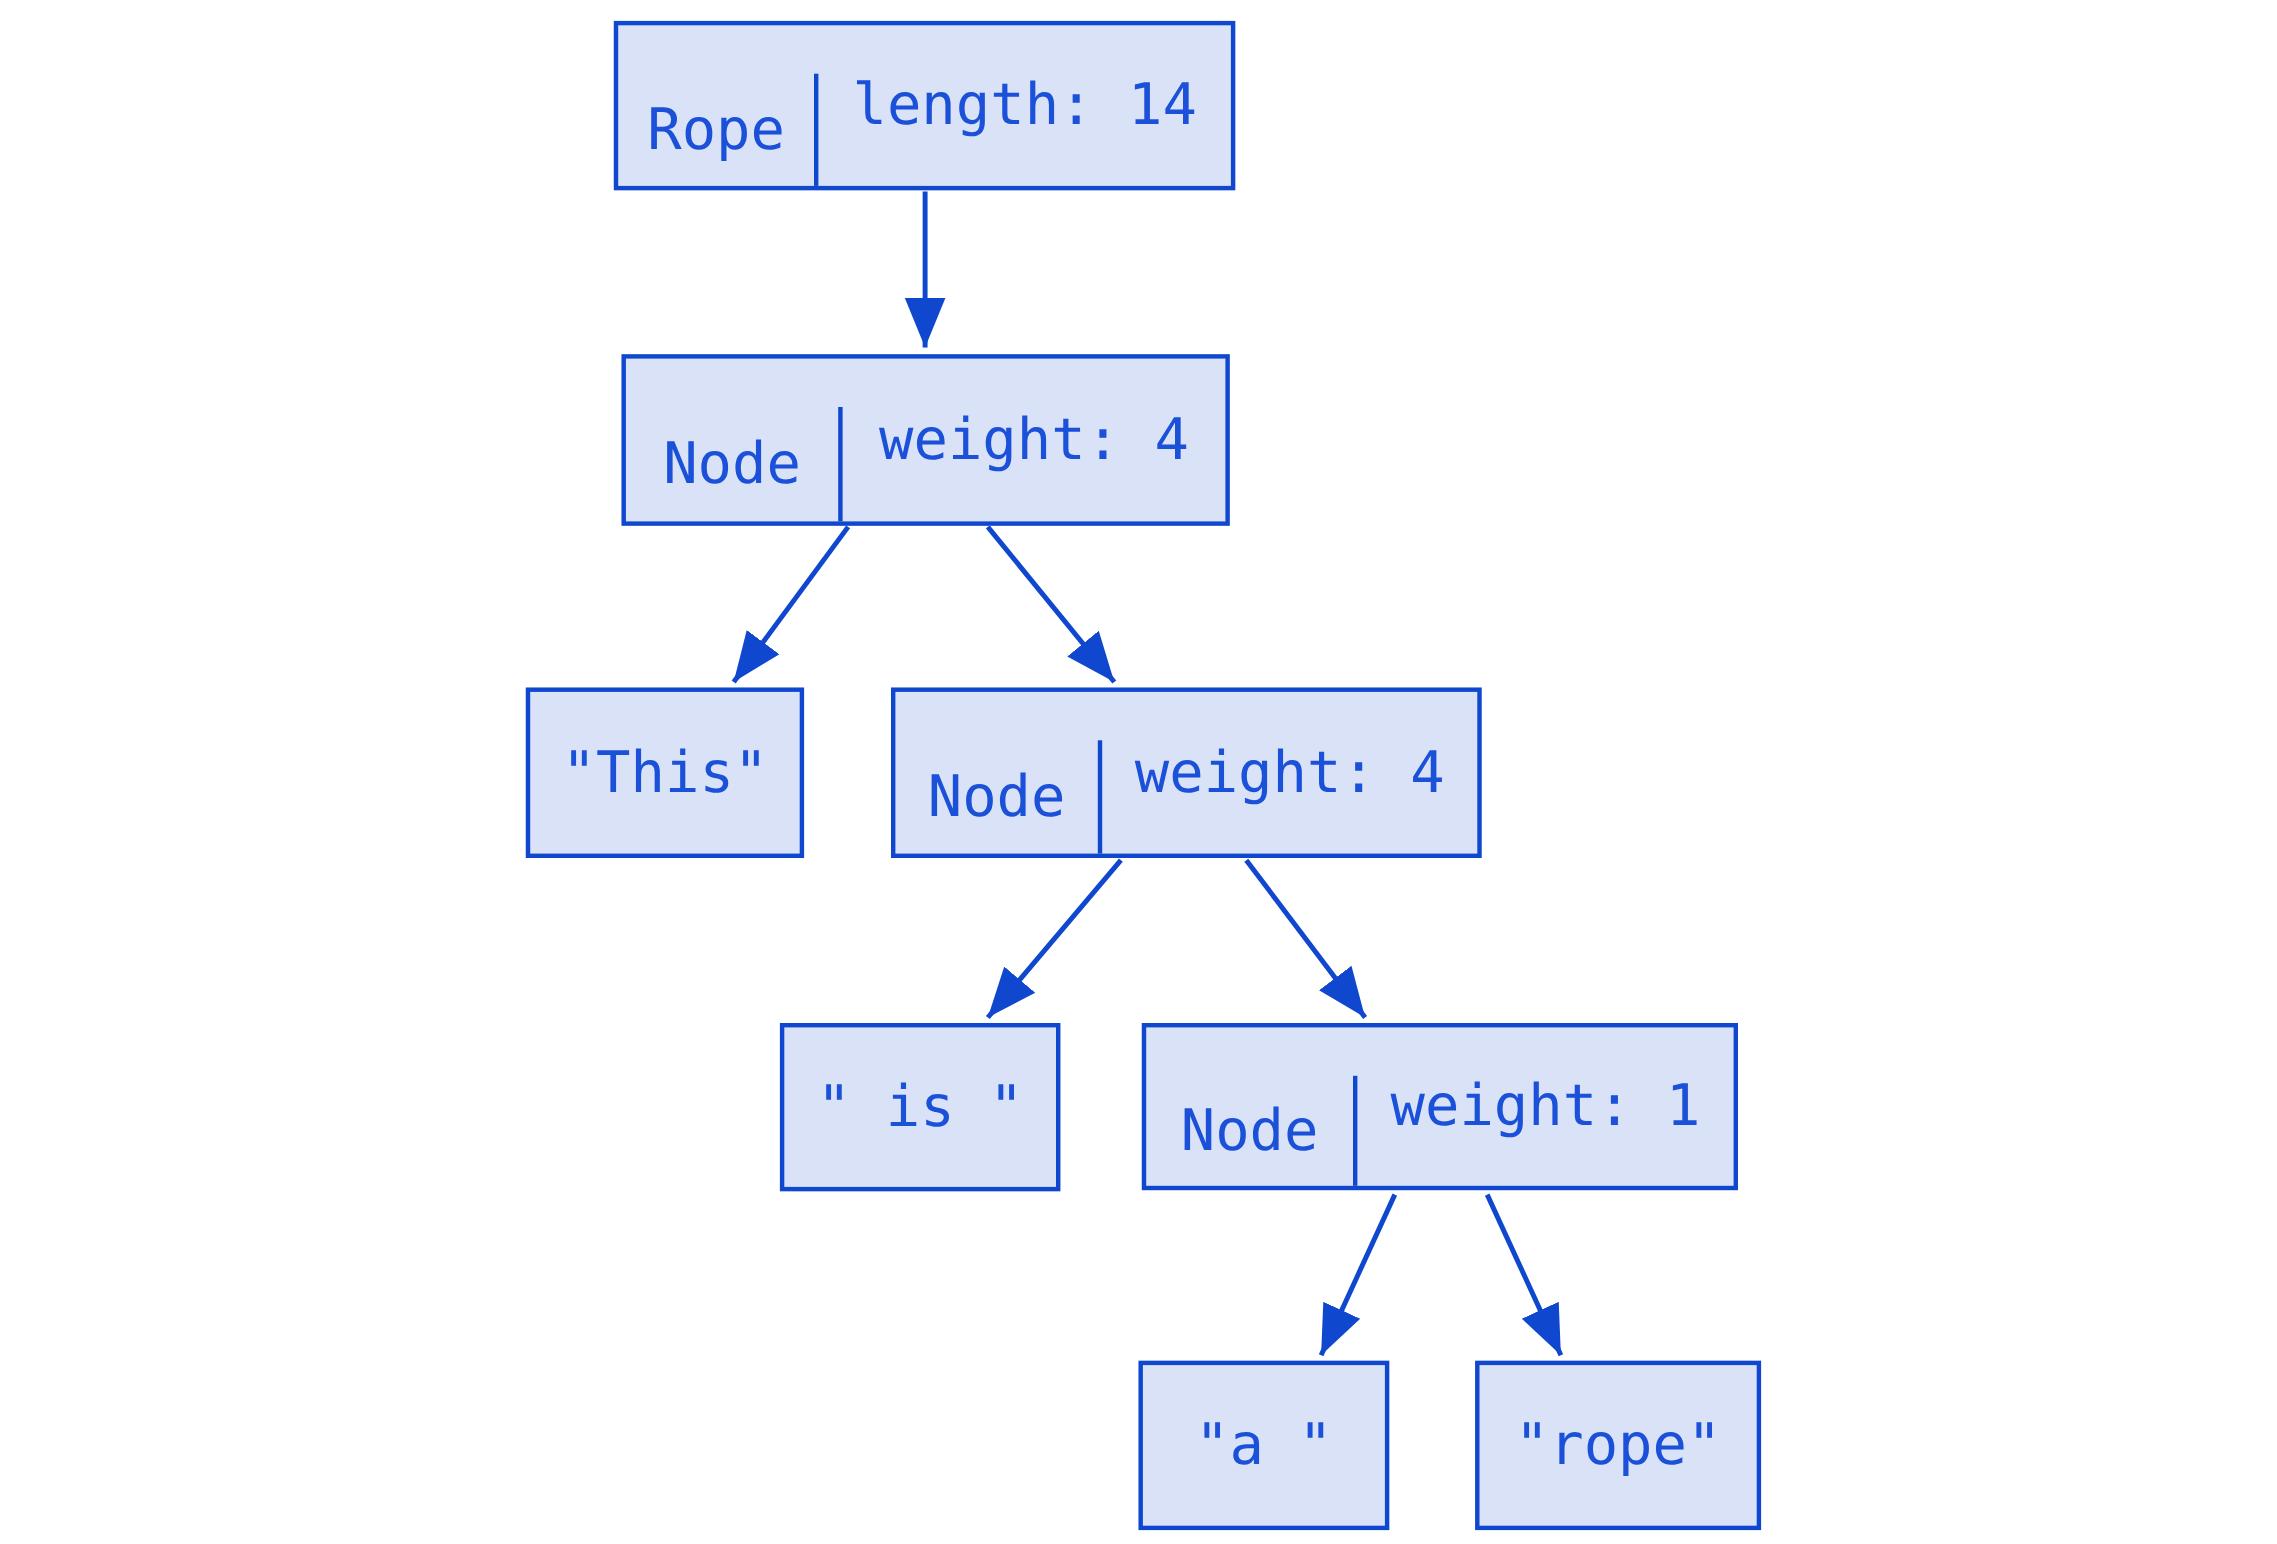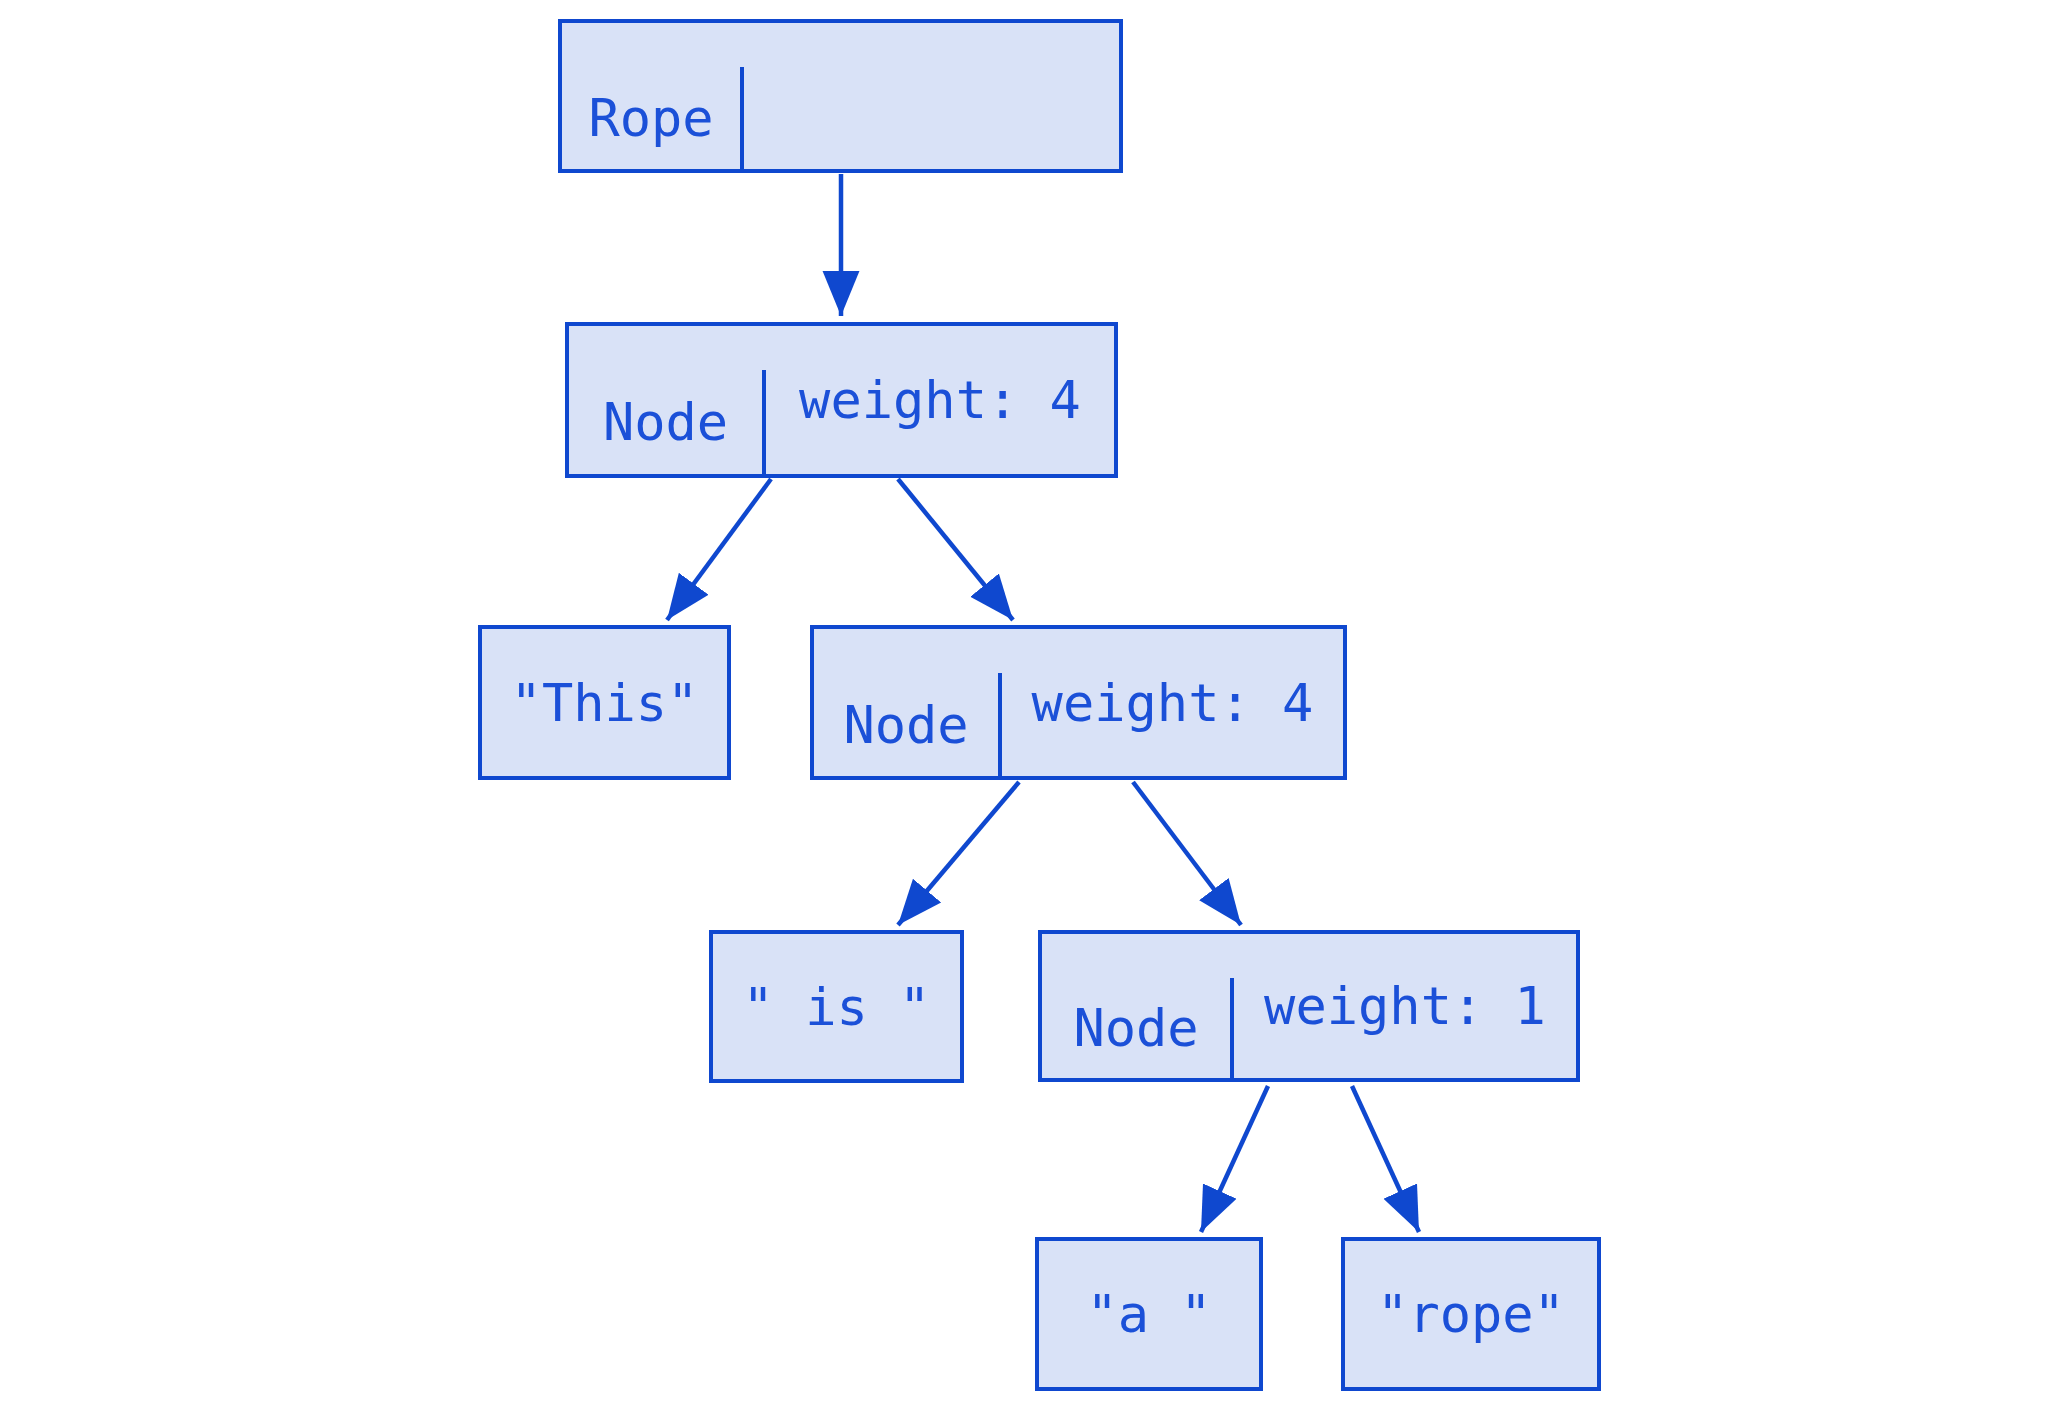--- a/index.html
+++ b/index.html
@@ -69,20 +69,21 @@
     <line x1="771" y1="479" x2="667" y2="620" marker-end="url(#arrowhead)"></line>
     <line x1="898" y1="479" x2="1013" y2="620" marker-end="url(#arrowhead)"></line>
     <line x1="1019" y1="782" x2="898" y2="925" marker-end="url(#arrowhead)"></line>
     <line x1="1133" y1="782" x2="1241" y2="925" marker-end="url(#arrowhead)"></line>
     <line x1="1268" y1="1086" x2="1201" y2="1232" marker-end="url(#arrowhead)"></line>
     <line x1="1352" y1="1086" x2="1419" y2="1232" marker-end="url(#arrowhead)"></line>
   </svg>
 
   <div class="node" style="left:558px; top:19px; width:565px; height:154px;">
     <div class="cell c-type" style="width:182px;">Rope</div>
+    <div class="cell c-field">length: 14</div>
   </div>
 
   <div class="node" style="left:565px; top:322px; width:553px; height:156px;">
     <div class="cell c-type" style="width:197px;">Node</div>
     <div class="cell c-field">weight: 4</div>
   </div>
 
   <div class="node" style="left:478px; top:625px; width:253px; height:155px;">
     <div class="cell c-leaf">"This"</div>
   </div>

